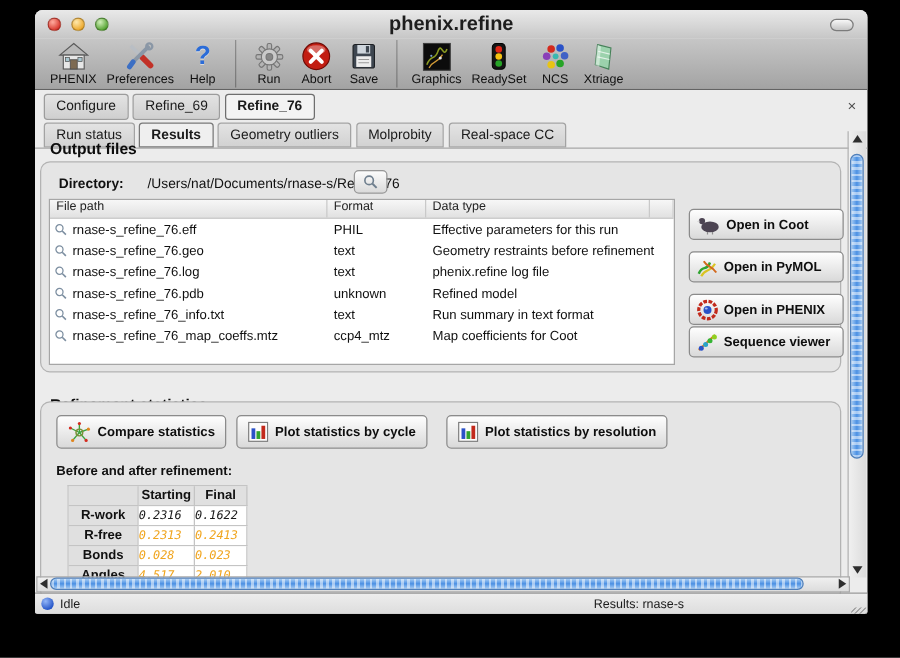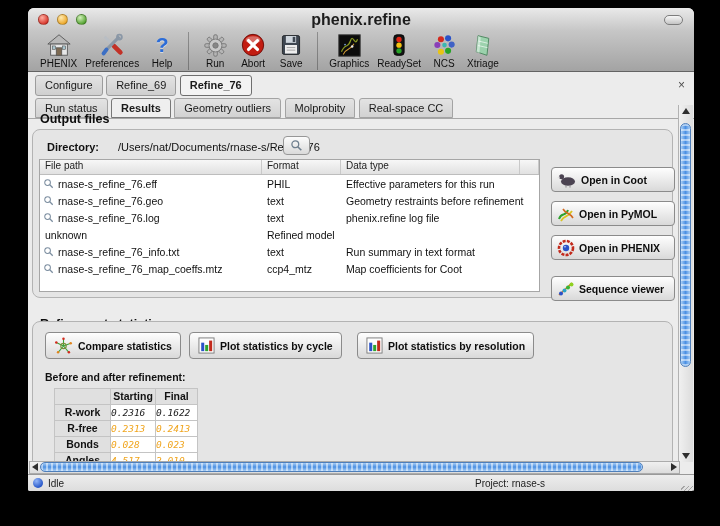--- a/index.html
+++ b/index.html
@@ -67,21 +67,21 @@
   .fhead span { border-right:1px solid #c9c9c9; padding:0 5px; font-size:10px; color:#232323; white-space:nowrap; }
   .frow { display:grid; grid-template-columns:222px 79px 1fr; height:17px; align-items:center;
           font-size:10.5px; color:#101010; white-space:nowrap; }
   .c-file { display:flex; align-items:center; gap:4px; padding-left:3px; }
   .c-pad { padding-left:5px; }
 
   
   .abtn { position:absolute; left:518px; width:124px; height:25px; border:1px solid #8b8b8b; border-radius:4px;
           background:linear-gradient(#fefefe,#d9d9d9); display:flex; align-items:center; gap:4px;
           padding:0 5px; font-weight:bold; font-size:10.5px; color:#0e0e0e; white-space:nowrap; }
-  #abtn0 { top:37px; } #abtn1 { top:71px; } #abtn2 { top:105px; } #abtn3 { top:146px; }
+  #abtn0 { top:37px; } #abtn1 { top:71px; } #abtn2 { top:105px; } #abtn3 { top:131px; }
 
   
   .rbtn { position:absolute; top:10px; height:27px; border:1px solid #8b8b8b; border-radius:4px;
           background:linear-gradient(#fefefe,#d9d9d9); display:flex; align-items:center; gap:5px;
           padding:0 8px; font-weight:bold; font-size:10.5px; color:#0e0e0e; white-space:nowrap; }
   #rbtn0 { left:12px; } #rbtn1 { left:156px; } #rbtn2 { left:324px; }
   .before { position:absolute; left:12px; top:49px; font-size:10.5px; font-weight:bold; color:#111; }
 
   
   .stable { position:absolute; left:21px; top:66px; display:grid; grid-template-columns:56px 45px 42px;
@@ -320,20 +320,27 @@
             <svg width="11" height="11" viewBox="0 0 12 12">
               <circle cx="5" cy="5" r="3.1" fill="none" stroke="#7c8ea0" stroke-width="1.1"></circle>
               <line x1="7.4" y1="7.4" x2="10.6" y2="10.6" stroke="#7c8ea0" stroke-width="1.4"></line>
             </svg>
             <span>rnase-s_refine_76.log</span>
           </span>
         <span class="c-pad">text</span>
         <span class="c-pad">phenix.refine log file</span>
       </div>
       <div class="frow">
+        <span class="c-file">
+            <svg width="11" height="11" viewBox="0 0 12 12">
+              <circle cx="5" cy="5" r="3.1" fill="none" stroke="#7c8ea0" stroke-width="1.1"></circle>
+              <line x1="7.4" y1="7.4" x2="10.6" y2="10.6" stroke="#7c8ea0" stroke-width="1.4"></line>
+            </svg>
+            <span>rnase-s_refine_76.pdb</span>
+          </span>
         <span class="c-pad">unknown</span>
         <span class="c-pad">Refined model</span>
       </div>
       <div class="frow">
         <span class="c-file">
             <svg width="11" height="11" viewBox="0 0 12 12">
               <circle cx="5" cy="5" r="3.1" fill="none" stroke="#7c8ea0" stroke-width="1.1"></circle>
               <line x1="7.4" y1="7.4" x2="10.6" y2="10.6" stroke="#7c8ea0" stroke-width="1.4"></line>
             </svg>
             <span>rnase-s_refine_76_info.txt</span>
@@ -464,17 +471,17 @@
 
   <div class="hsb">
     <div class="tri-left"></div>
     <div class="hthumb"></div>
     <div class="tri-right"></div>
   </div>
 
   <div class="statusbar">
     <div class="sdot"></div>
     <div class="stext">Idle</div>
-    <div class="sproj">Project: rnase-s</div>
+    <div class="sproj">Results: rnase-s</div>
     <div class="grip"></div>
   </div>
 
 </div>
 
 </body></html>

